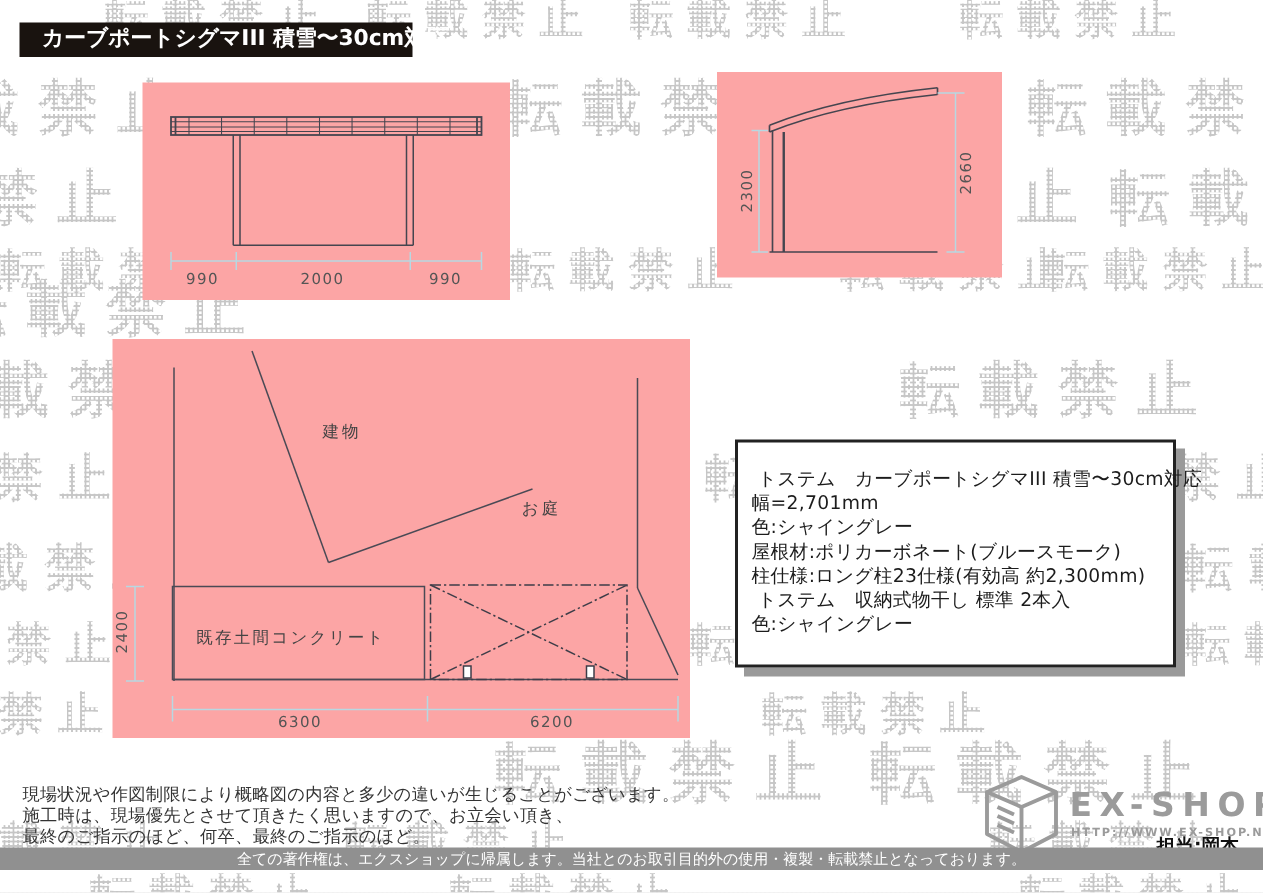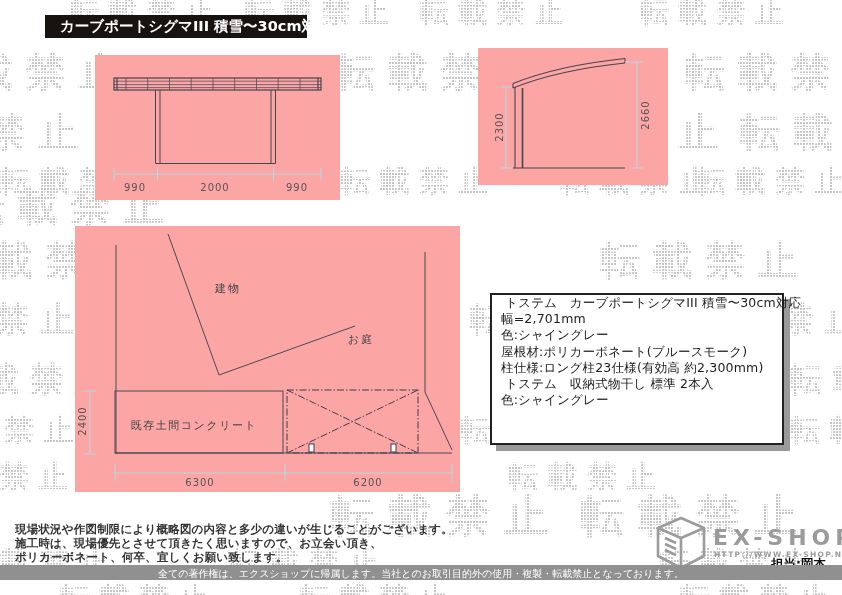--- a/index.html
+++ b/index.html
@@ -17,21 +17,21 @@
     position:absolute;inset:0;z-index:1;pointer-events:none;
     background-image:radial-gradient(circle,#ffffff 1.05px,rgba(255,255,255,0) 1.05px);
     background-size:3px 3px;
   }
   .content{position:absolute;inset:0;z-index:2;}
 
   
   .title-bar{
     position:absolute;left:13px;top:15px;width:262px;height:23px;
     background:var(--bar-bg,#19130f);color:#fff;font-size:14.5px;font-weight:700;
-    line-height:23px;padding-left:15px;box-sizing:border-box;white-space:nowrap;margin-left:32px;
+    line-height:23px;padding-left:15px;box-sizing:border-box;white-space:nowrap;
   }
 
   
   .draw{position:absolute;background:#fca5a5;}
   .draw svg{position:absolute;left:0;top:0;display:block;}
   .dimlab{
     position:absolute;font-size:10px;color:var(--label,#555);
     transform:translate(-50%,-50%);white-space:nowrap;letter-spacing:1px;
   }
   .dimlab.vert{transform:translate(-50%,-50%) rotate(-90deg);}
@@ -40,26 +40,26 @@
     transform:translate(-50%,-50%);white-space:nowrap;
   }
   .elev{left:95px;top:55px;width:245px;height:145px;}
   .side{left:478px;top:48px;width:190px;height:137px;}
   .plan{left:75px;top:226px;width:385px;height:266px;}
 
   
   .spec-box{
     position:absolute;left:490px;top:293px;width:294px;height:152px;box-sizing:border-box;
     background:#fff;border:2px solid #222;box-shadow:6px 6px 0 0 var(--shadow,#9a9a9a);
-    padding:0 9px;font-size:12.5px;color:#1c1c1c;
+    padding:16px 9px;font-size:12.5px;color:#1c1c1c;
   }
   .spec-box .line{line-height:16.2px;white-space:pre;letter-spacing:.2px;}
 
   
-  .notes{position:absolute;left:15px;top:522px;color:#333;font-weight:700;font-size:11.5px;}
+  .notes{position:absolute;left:15px;top:522px;color:#333;font-weight:400;font-size:11.5px;}
   .notes .nline{line-height:14px;white-space:nowrap;letter-spacing:.2px;}
 
   .brand{position:absolute;left:650px;top:512px;width:180px;height:56px;}
   .brand .cube{position:absolute;left:6px;top:4px;}
   .brand .bname{
     position:absolute;left:63px;top:13px;font-size:22px;font-weight:700;
     letter-spacing:5px;color:#9b9b9b;white-space:nowrap;
   }
   .brand .burl{
     position:absolute;left:64px;top:38px;font-size:7.5px;letter-spacing:1.3px;
@@ -234,21 +234,21 @@
       <div class="line">屋根材:ポリカーボネート(ブルースモーク)</div>
       <div class="line">柱仕様:ロング柱23仕様(有効高 約2,300mm)</div>
       <div class="line"></div>
       <div class="line"> トステム　収納式物干し 標準 2本入</div>
       <div class="line">色:シャイングレー</div>
     </div>
 
     <div class="notes">
       <div class="nline">現場状況や作図制限により概略図の内容と多少の違いが生じることがございます。</div>
       <div class="nline">施工時は、現場優先とさせて頂きたく思いますので、お立会い頂き、</div>
-      <div class="nline">ポリカーボネート、何卒、宜しくお願い致します。</div>
+      <div class="nline">最終のご指示のほど、何卒、最終のご指示のほど。</div>
     </div>
 
     <div class="brand">
       <svg class="cube" width="50" height="54" viewBox="0 0 50 54">
         <g stroke="#9b9b9b" stroke-width="2.6" fill="none" stroke-linejoin="round">
           <polygon points="25,2 48,12 25,22 2,12"></polygon>
           <polyline points="2,12 2,40 25,52 48,40 48,12"></polyline>
           <line x1="25" y1="22" x2="25" y2="52"></line>
           <line x1="9" y1="22" x2="20" y2="27"></line>
           <line x1="9" y1="28" x2="20" y2="33"></line>

